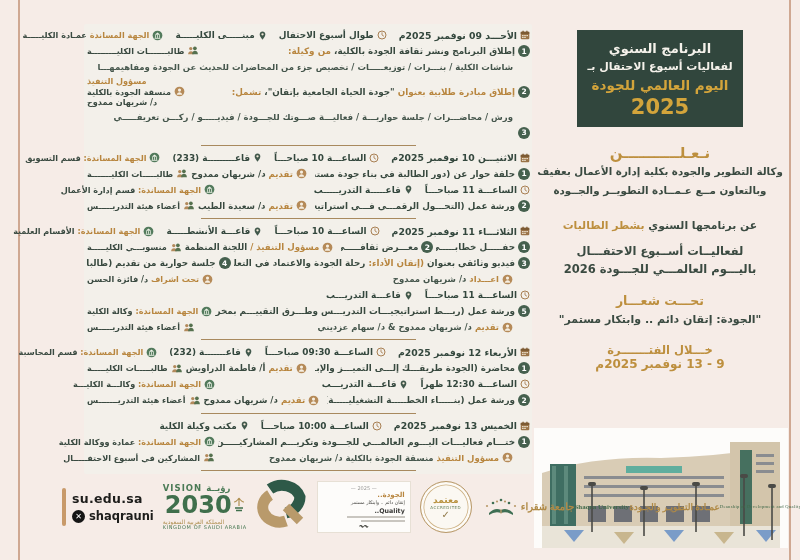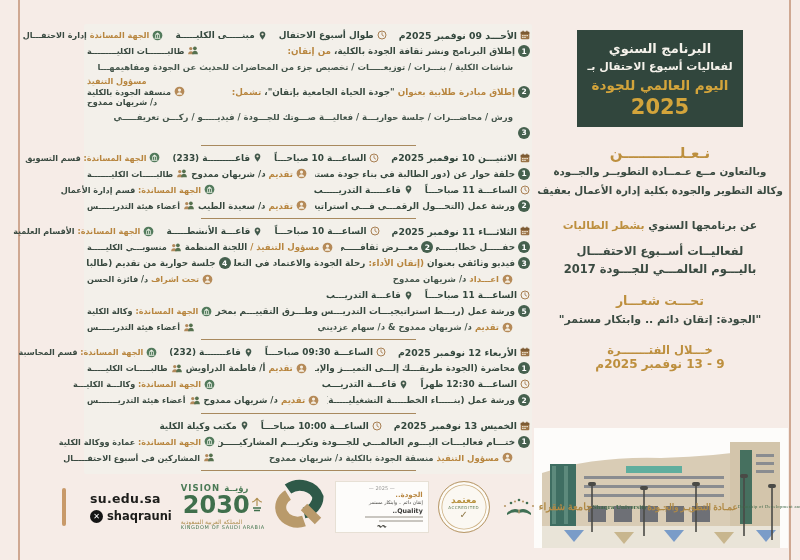--- a/index.html
+++ b/index.html
@@ -39,21 +39,21 @@
   .aline3{margin-top:19px;font-size:10.8px;font-weight:700;color:#3a4a41;}
   .aline4{font-size:11.5px;font-weight:700;color:#3a4a41;line-height:1.65;}
   .aline4.first{margin-top:10px;}
   .under{margin-top:14px;font-size:12.5px;font-weight:700;}
   .slogan{margin-top:5px;font-size:11px;font-weight:700;color:#3a4a41;}
   .period{margin-top:17px;font-size:11.5px;font-weight:700;}
   .pdate{font-size:12px;font-weight:700;}
 
   
   .footer{position:absolute;left:62px;top:479px;width:472px;display:flex;align-items:center;gap:9px;}
-  .f-contact{display:flex;align-items:center;gap:24px;}
+  .f-contact{display:flex;align-items:center;gap:6px;}
   .f-bar{width:4px;height:38px;background:#c89a6a;border-radius:2px;}
   .f-url{font-size:12.5px;font-weight:700;color:#1d1d1b;letter-spacing:.3px;}
   .f-soc{display:flex;align-items:center;gap:4px;margin-top:3px;}
   .f-x{width:13px;height:13px;border-radius:50%;background:#151515;color:#fff;font-size:8px;display:inline-flex;align-items:center;justify-content:center;}
   .f-handle{font-size:11.5px;font-weight:700;color:#1d1d1b;}
   .f-vision{line-height:1.05;flex:none;}
   .v-top{font-size:8.5px;font-weight:700;color:#4a7a55;letter-spacing:1px;}
   .v-year{font-size:24px;font-weight:700;color:#3f6f4c;display:flex;align-items:center;justify-content:center;gap:1px;}
   .v-ar{font-size:6px;color:#b09052;margin-top:1px;}
   .v-en{font-size:5px;color:#4a7a55;letter-spacing:.6px;}
@@ -124,27 +124,27 @@
               <path d="M3.5 6h7L7 3.2 3.5 6z" fill="#eef3e8"></path>
               <g stroke="#eef3e8" stroke-width="1">
                 <line x1="4.5" y1="6.5" x2="4.5" y2="10"></line>
                 <line x1="7" y1="6.5" x2="7" y2="10"></line>
                 <line x1="9.5" y1="6.5" x2="9.5" y2="10"></line>
               </g>
               <line x1="3.2" y1="10.6" x2="10.8" y2="10.6" stroke="#eef3e8" stroke-width="1.1"></line>
             </svg>
           </span>
           <span class="llines">
-            <div class="lline"><span class="seg gold">الجهة المساندة </span><span class="seg">إدارة الاحتفـــال</span></div>
+            <div class="lline"><span class="seg gold">الجهة المساندة </span><span class="seg">عمـادة الكليـــــة</span></div>
           </span>
         </span>
       </div>
       <div class="srow item">
         <span class="badge">1</span>
-        <span class="itext"><span class="seg">إطلاق البرنامج ونشر ثقافة الجودة بالكلية، </span><span class="seg gold">من إتقان:</span></span>
+        <span class="itext"><span class="seg">إطلاق البرنامج ونشر ثقافة الجودة بالكلية، </span><span class="seg gold">من وكيلة:</span></span>
         <span class="rleft">
           <span class="ic">
             <svg viewBox="0 0 16 12" width="12" height="9">
               <circle cx="5" cy="3.4" r="2.2" fill="#b38a5c"></circle>
               <circle cx="10.5" cy="3" r="2.5" fill="#55714f"></circle>
               <path d="M1.5 11c0-2.4 1.6-4 3.8-4s3.7 1.6 3.7 4z" fill="#b38a5c"></path>
               <path d="M6.8 11c0-2.7 1.6-4.6 3.9-4.6 2.2 0 3.8 1.9 3.8 4.6z" fill="#55714f"></path>
             </svg>
           </span>
           <span class="llines">
@@ -715,25 +715,25 @@
   </div>
 
 <div class="rpanel">
   <div class="tbox">
     <div class="t1">البرنامج السنوي</div>
     <div class="t2">لفعاليات أسبوع الاحتفال بـ</div>
     <div class="t3">اليوم العالمي للجودة</div>
     <div class="t4">2025</div>
   </div>
   <div class="declare gold">نـعـلـــــــــــن</div>
+  <div class="aline">وكالة التطوير والجودة بكلية إدارة الأعمال بعفيف</div>
   <div class="aline">وبالتعاون مــع عـمــادة التطويــر والجــودة</div>
-  <div class="aline">وكالة التطوير والجودة بكلية إدارة الأعمال بعفيف</div>
   <div class="aline3"><span>عن برنامجها السنوي</span> <span class="gold">بشطر الطالبات</span></div>
   <div class="aline4 first">لفعاليــات أســبوع الاحتفـــال</div>
-  <div class="aline4">باليـــوم العالمـــي للجـــودة 2017</div>
+  <div class="aline4">باليـــوم العالمـــي للجـــودة 2026</div>
   <div class="under gold">تحـــت شعـــار</div>
   <div class="slogan">"الجودة: إتقان دائم .. وابتكار مستمر"</div>
   <div class="period gold">خـــلال الفتـــــــرة</div>
   <div class="pdate gold">9 - 13 نوفمبر 2025م</div>
 </div>
 
 <svg class="campus" viewBox="0 0 254 120">
   <rect x="0" y="0" width="254" height="120" fill="#fdfcfa"></rect>
   <path d="M8 45 Q60 28 127 30 Q195 28 246 18 L246 98 L8 98 Z" fill="#d9ccb5"></path>
   <rect x="16" y="36" width="26" height="62" fill="#3f6e62"></rect>

